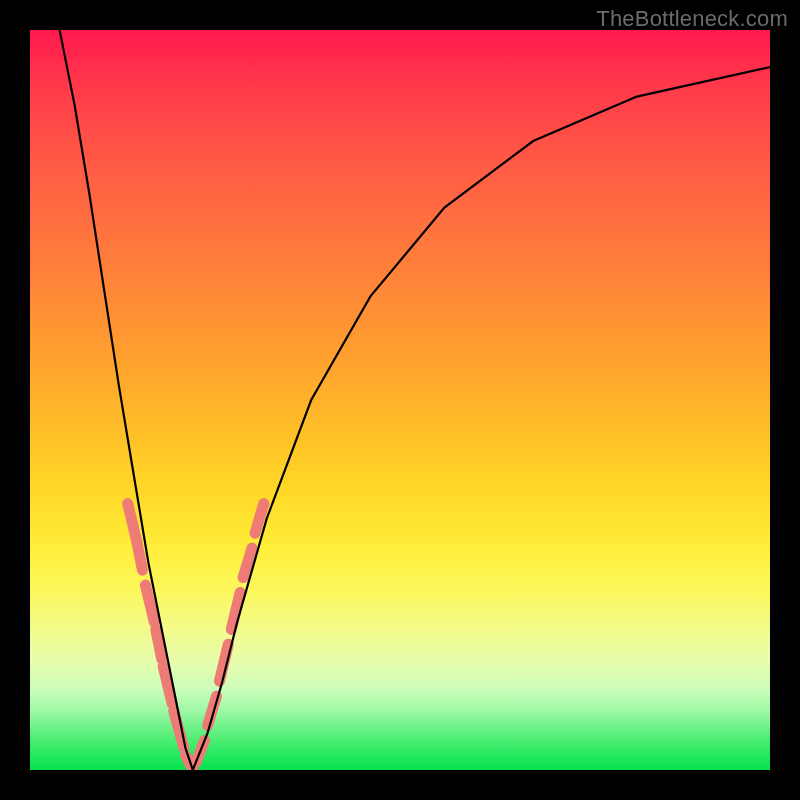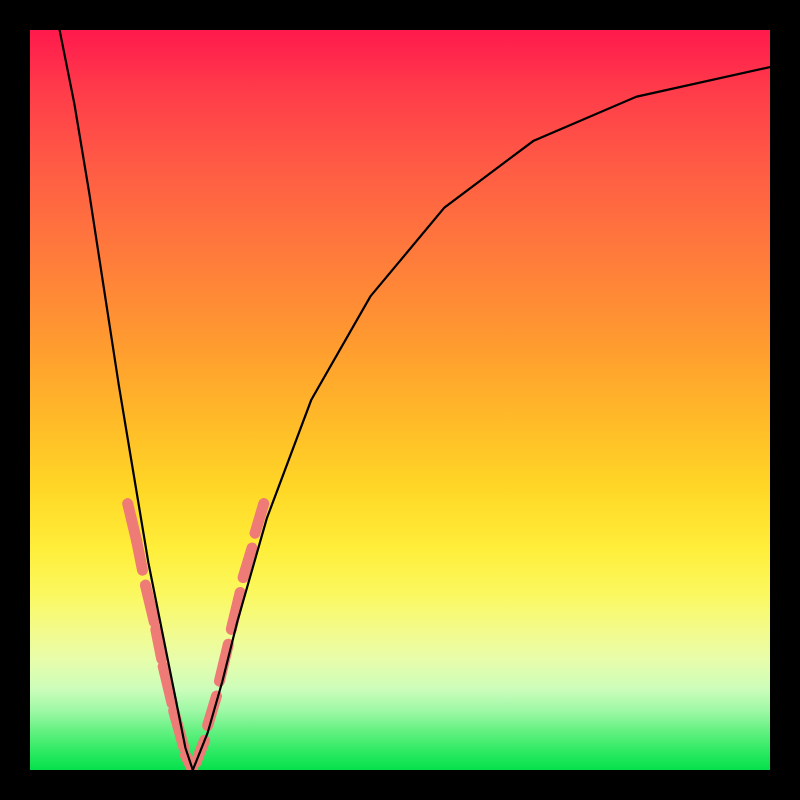--- a/index.html
+++ b/index.html
@@ -70,20 +70,21 @@
     fill: none;
     stroke: #ef7b77;
     stroke-width: 11;
     stroke-linecap: round;
   }
 </style>
 </head>
 <body>
 
 <div class="frame">
+  <div class="watermark">TheBottleneck.com</div>
   <div class="plot-area">
     <svg class="curves" viewBox="0 0 740 740" preserveAspectRatio="none">
       <g id="salmon-group">
           <path class="salmon-seg" d="M97.7 473.6 L106.6 510.6"></path>
           <path class="salmon-seg" d="M106.6 510.6 L112.5 540.2"></path>
           <path class="salmon-seg" d="M115.4 555.0 L124.3 592.0"></path>
           <path class="salmon-seg" d="M125.8 599.4 L131.7 629.0"></path>
           <path class="salmon-seg" d="M133.2 636.4 L142.1 673.4"></path>
           <path class="salmon-seg" d="M143.6 680.8 L153.9 717.8"></path>
           <path class="salmon-seg" d="M155.4 725.2 L162.8 740.0"></path>

